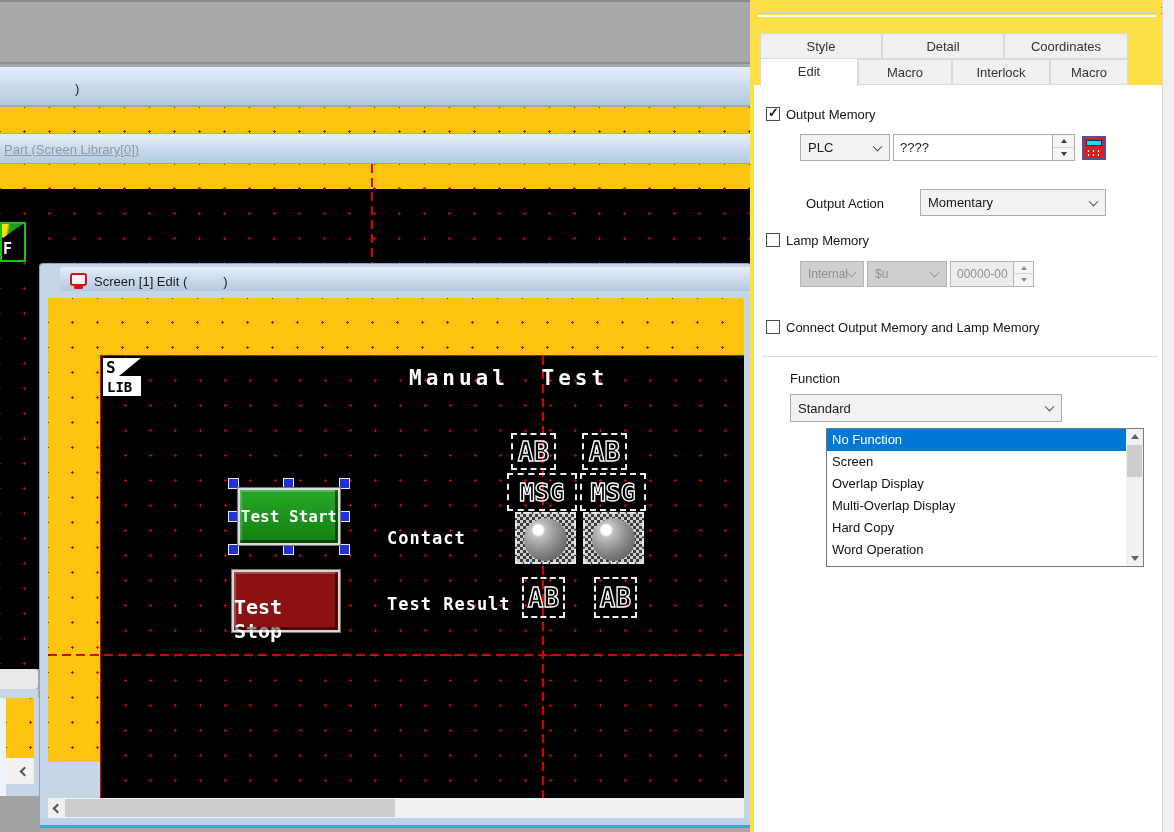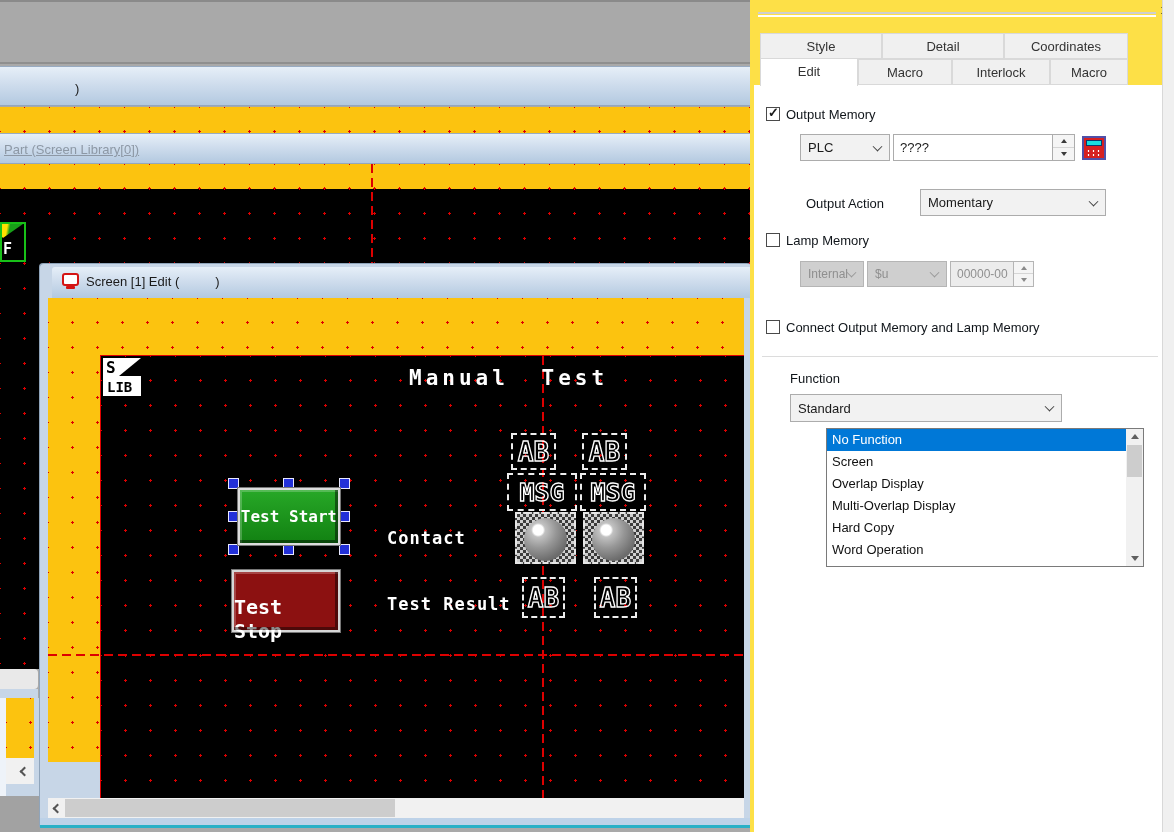--- a/index.html
+++ b/index.html
@@ -117,21 +117,21 @@
     <div class="abs yellow dots" style="left:6px;top:0;width:28px;height:60px;"></div>
     <div class="abs sb-track" style="left:6px;top:60px;width:28px;height:26px;">
       <div class="sb-btn abs" style="left:8px;top:2px;width:18px;height:22px;">
         <span class="chev-left"></span>
       </div>
     </div>
   </div>
   <div class="abs" style="left:0;top:796px;width:40px;height:36px;background:#a2a2a2;"></div>
 
   <div class="abs frameblue" style="left:40px;top:264px;width:712px;height:564px;border-radius:4px 4px 0 0;box-shadow:-1px -1px 0 #8fa4ba;">
-    <div class="abs titlebar" style="left:12px;top:3px;width:704px;height:31px;border:none;border-radius:3px 3px 0 0;">
+    <div class="abs titlebar" style="left:20px;top:3px;width:704px;height:24px;border:none;border-radius:3px 3px 0 0;">
 
       <span class="abs" style="left:10px;top:6px;width:17px;height:13px;background:#fff;border:2px solid #d41414;border-radius:3px;"></span>
       <span class="abs" style="left:14px;top:19px;width:9px;height:3px;background:#d41414;border-radius:1px;"></span>
       <span class="win-title abs" style="left:34px;top:0;">Screen [1] Edit (          )</span>
     </div>
 
     <div class="abs yellow dots" style="left:8px;top:34px;width:696px;height:464px;"></div>
 
     <div class="abs black dots" style="left:60px;top:91px;width:644px;height:443px;border-top:1px solid #e00000;border-left:1px solid #e00000;">
 

